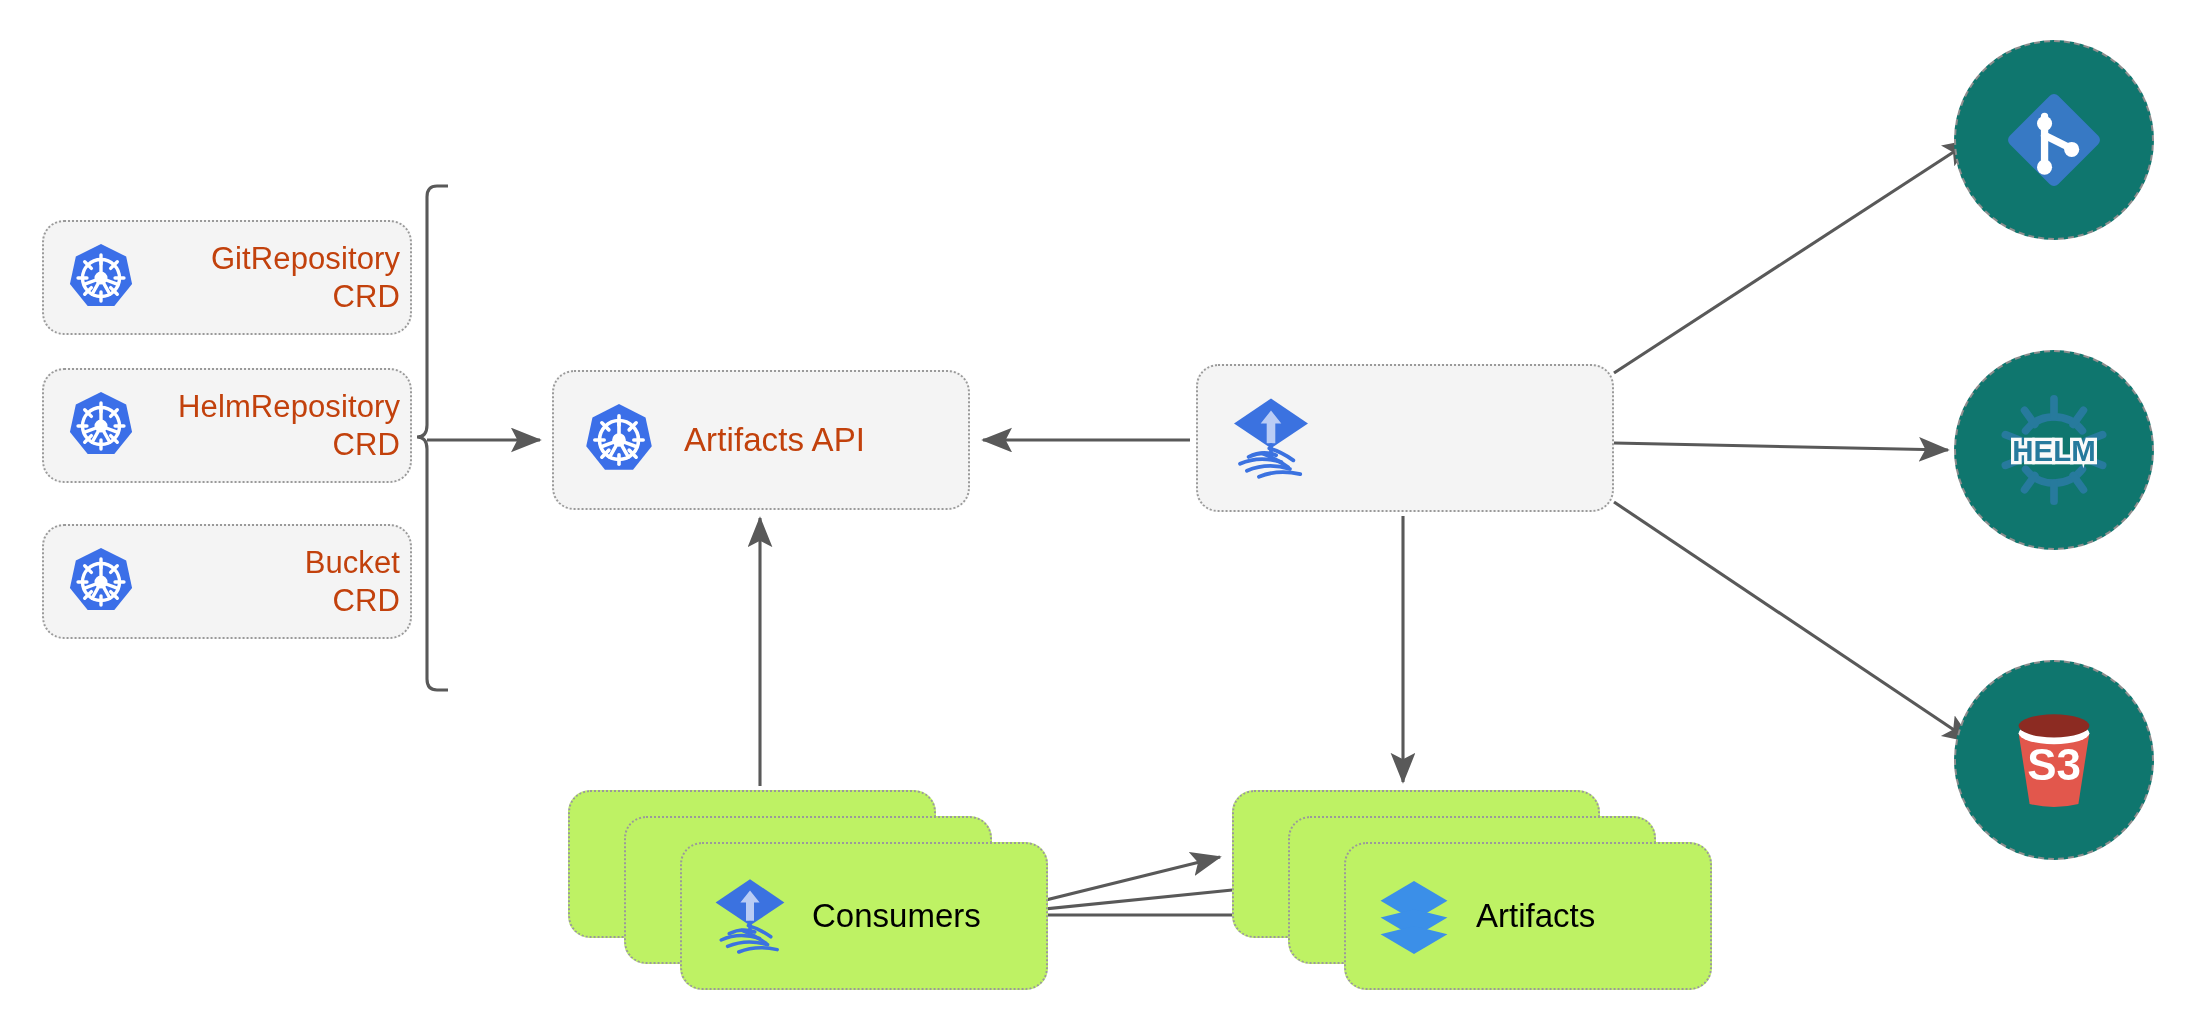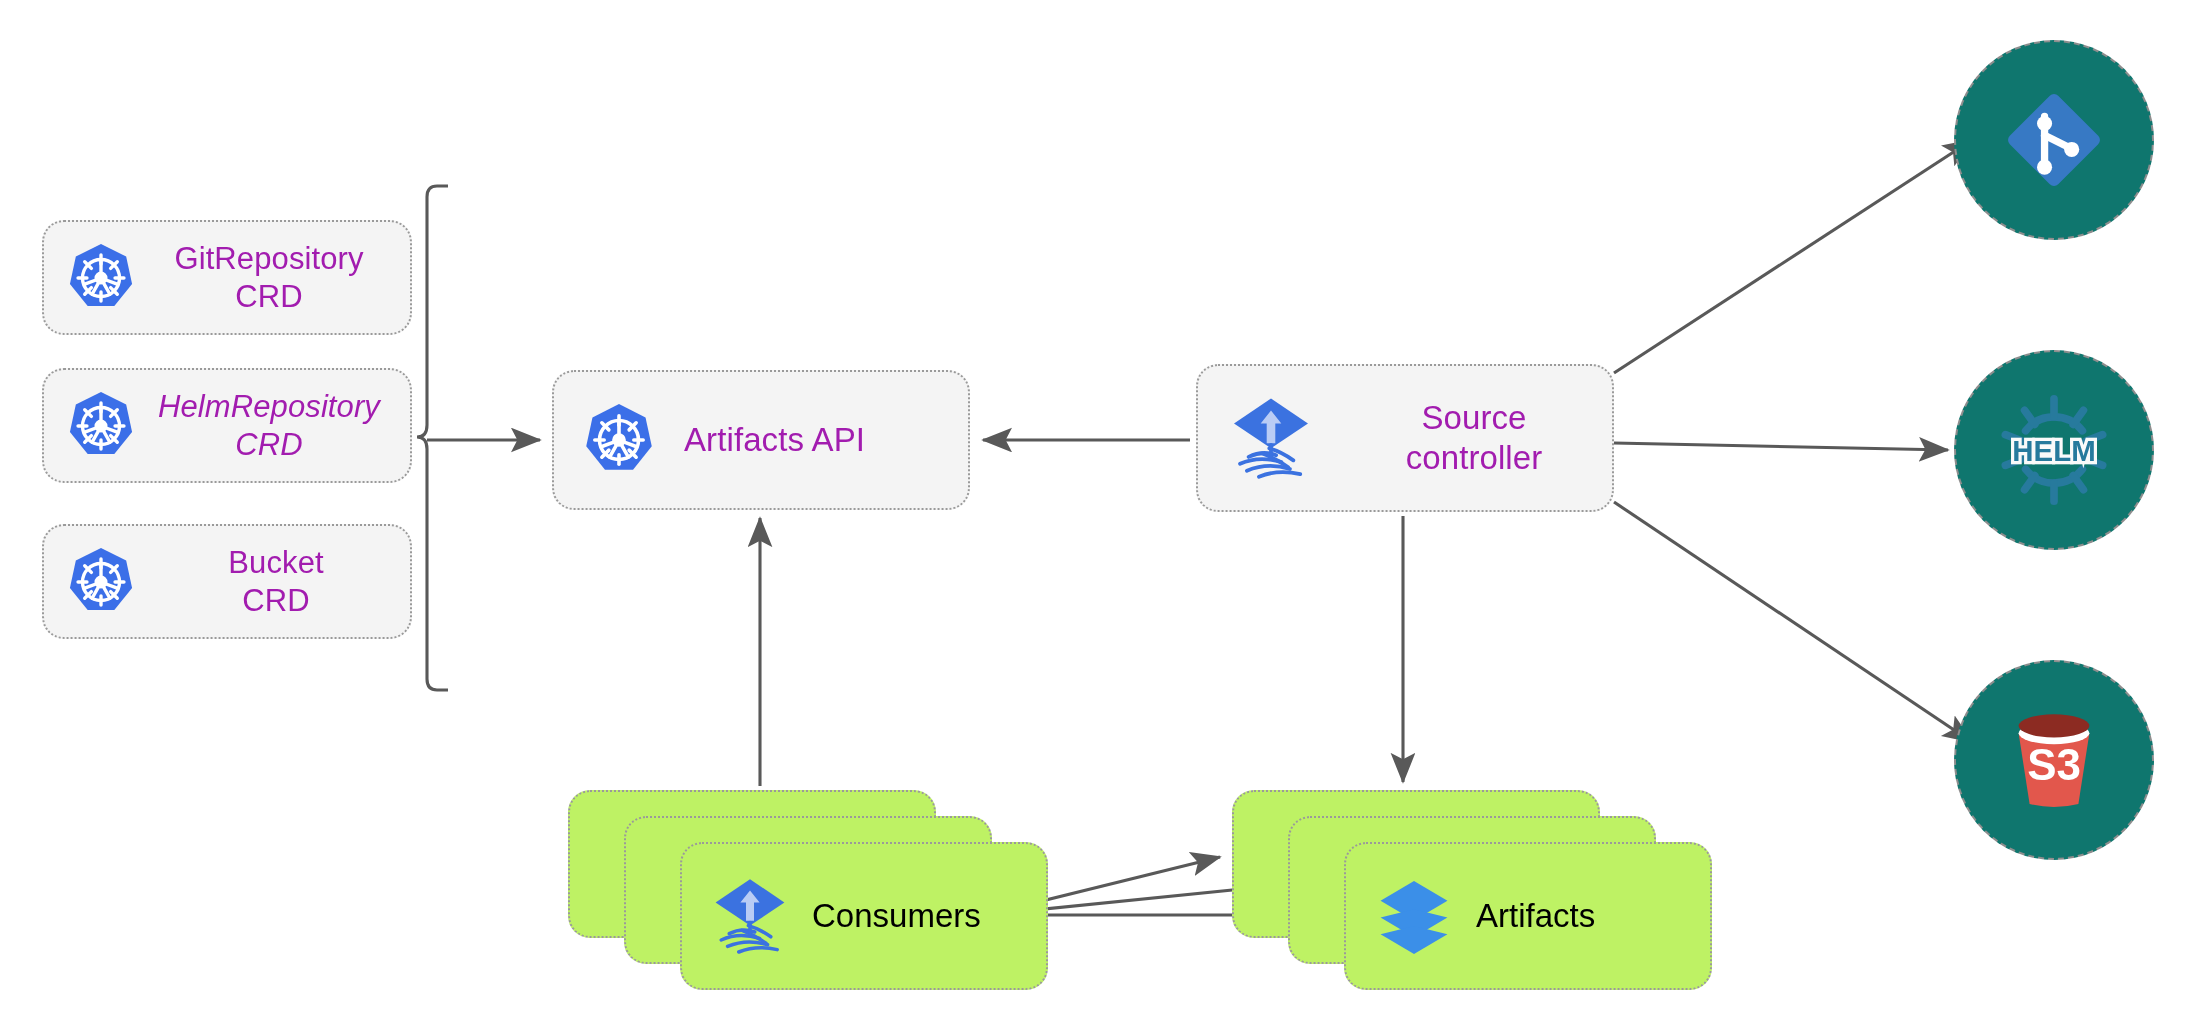--- a/index.html
+++ b/index.html
@@ -17,24 +17,24 @@
   .node{
     position:absolute;
     box-sizing:border-box;
     background:#f4f4f4;
     border:2.6px dotted #9a9a9a;
     border-radius:22px;
     display:flex;align-items:center;
     z-index:3;
   }
   .node .label{
-    color:#a21caf;
+    color:#c2410c;
     font-size:31px;
     line-height:1.22;
-    text-align:center;
+    text-align:right;
     letter-spacing:.1px;
     white-space:pre-line;
   }
 
   
   .crd{width:370px;height:115px;padding:0 10px 0 20px;}
   .crd .ico{flex:0 0 auto;width:74px;height:74px;}
   .crd .label{flex:1 1 auto;}
 
   
@@ -141,21 +141,21 @@
           <line x1="45" y1="52" x2="29" y2="58"></line>
             <line x1="53" y1="56" x2="62" y2="72"></line>
           <line x1="47" y1="56" x2="38" y2="72"></line>
         </g>
       </svg>
     </span>
     <span class="label">GitRepository
 CRD</span>
   </div>
 
-  <div class="node crd" id="node-helmrepository-crd" style="left:42px;top:368px;font-style:italic;">
+  <div class="node crd" id="node-helmrepository-crd" style="left:42px;top:368px;">
     <span class="ico">
       <svg viewBox="0 0 100 100" width="100%" height="100%" xmlns="http://www.w3.org/2000/svg">
         <polygon points="50,4 84,21 92,58 68,88 32,88 8,58 16,21" fill="#3b6fe8"></polygon>
         <g fill="none" stroke="#ffffff" stroke-width="4.6" stroke-linecap="round">
           <circle cx="50" cy="50" r="25"></circle>
             <circle cx="50" cy="50" r="6.5" fill="#ffffff"></circle>
           <line x1="50" y1="19" x2="50" y2="31"></line>
             <line x1="50" y1="69" x2="50" y2="81"></line>
           <line x1="19" y1="50" x2="31" y2="50"></line>
             <line x1="69" y1="50" x2="81" y2="50"></line>
@@ -237,22 +237,20 @@
           <path d="M24,72 Q40,64 56,70"></path>
           <path d="M14,80 Q36,70 62,78"></path>
           <path d="M22,88 Q46,78 72,86"></path>
           <path d="M36,95 Q58,86 84,92"></path>
           <path d="M48,62 Q62,66 76,76"></path>
           <path d="M40,68 Q56,74 70,84"></path>
           <path d="M50,58 L50,72"></path>
         </g>
       </svg>
     </span>
-    <span class="label">Source
-controller</span>
   </div>
 
   <div class="stack" id="node-consumers">
     <div class="sheet s1"></div>
     <div class="sheet s2"></div>
     <div class="sheet front">
       <span class="ico">
         <svg viewBox="0 0 100 100" width="100%" height="100%" xmlns="http://www.w3.org/2000/svg">
           <polygon points="50,4 93,33 50,62 7,33" fill="#3b72e0"></polygon>
           <path d="M50,18 L62,33 L55,33 L55,56 L45,56 L45,33 L38,33 Z" fill="#b9ccf5"></path>

